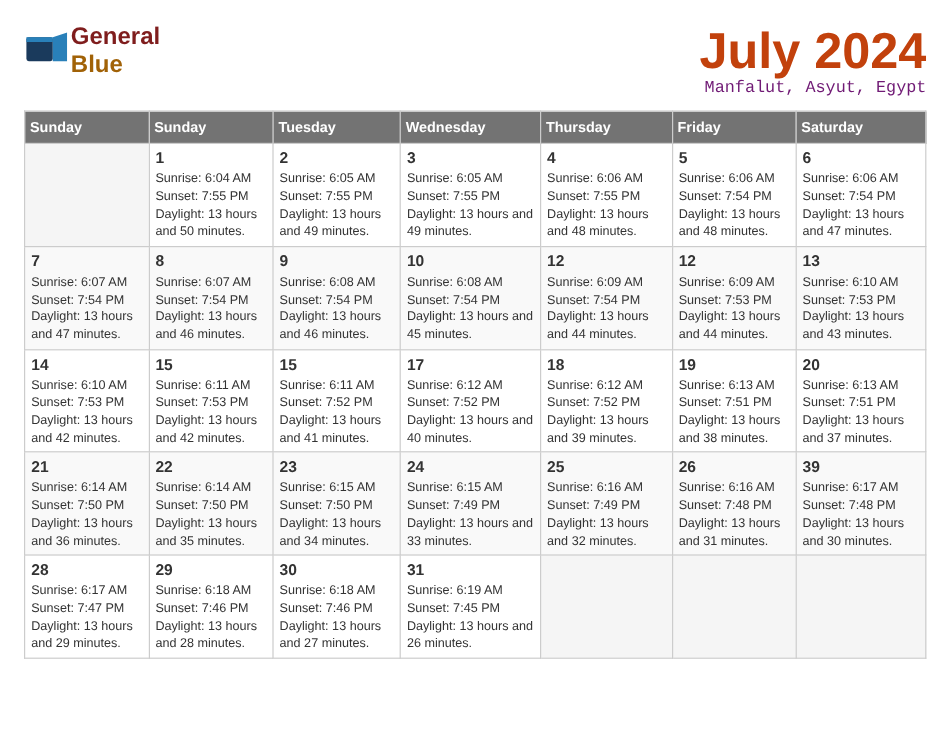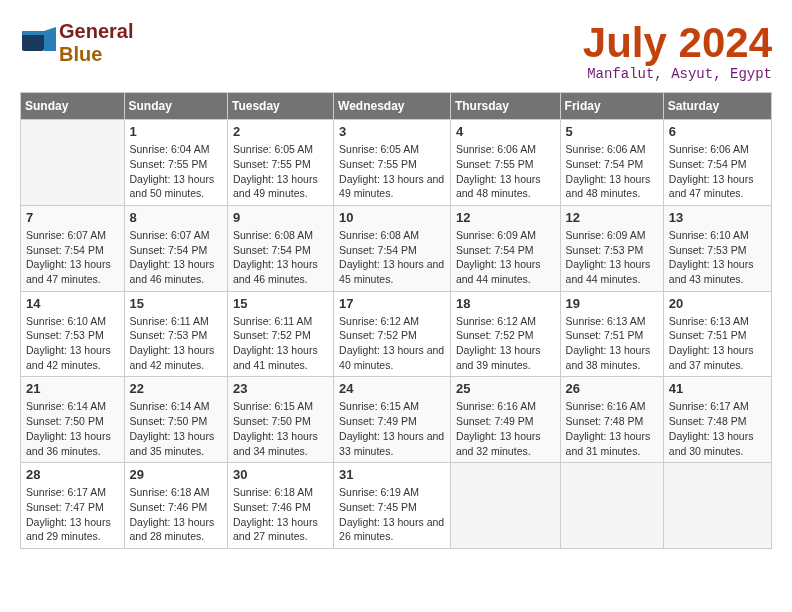--- a/index.html
+++ b/index.html
@@ -238,21 +238,21 @@
         </td>
         <td>
           <div class="day-num">25</div>
           <div class="day-info">Sunrise: 6:16 AM<br>Sunset: 7:49 PM<br>Daylight: 13 hours and 32 minutes.</div>
         </td>
         <td>
           <div class="day-num">26</div>
           <div class="day-info">Sunrise: 6:16 AM<br>Sunset: 7:48 PM<br>Daylight: 13 hours and 31 minutes.</div>
         </td>
         <td>
-          <div class="day-num">41</div>
+          <div class="day-num">39</div>
           <div class="day-info">Sunrise: 6:17 AM<br>Sunset: 7:48 PM<br>Daylight: 13 hours and 30 minutes.</div>
         </td>
       </tr>
       <tr>
         <td>
           <div class="day-num">28</div>
           <div class="day-info">Sunrise: 6:17 AM<br>Sunset: 7:47 PM<br>Daylight: 13 hours and 29 minutes.</div>
         </td>
         <td>
           <div class="day-num">29</div>

